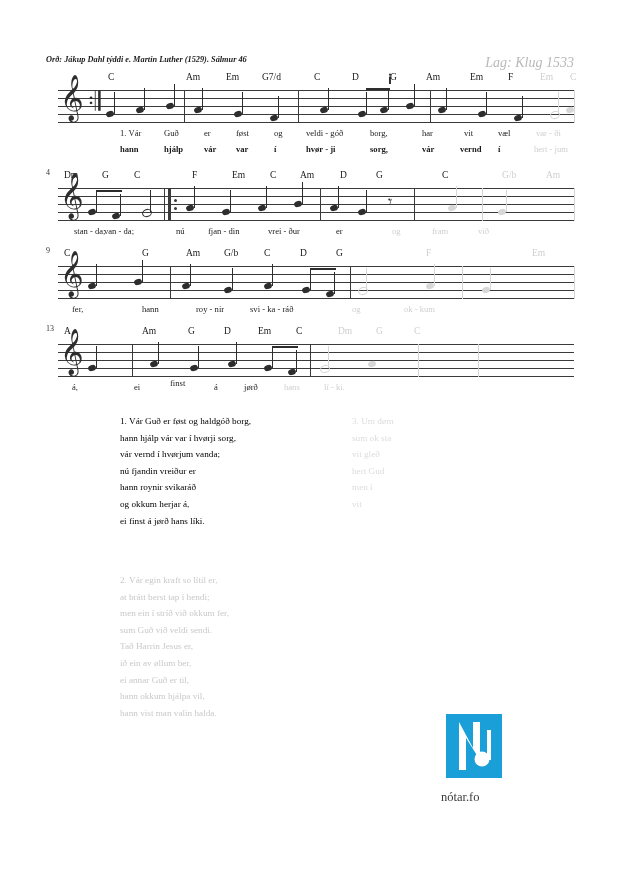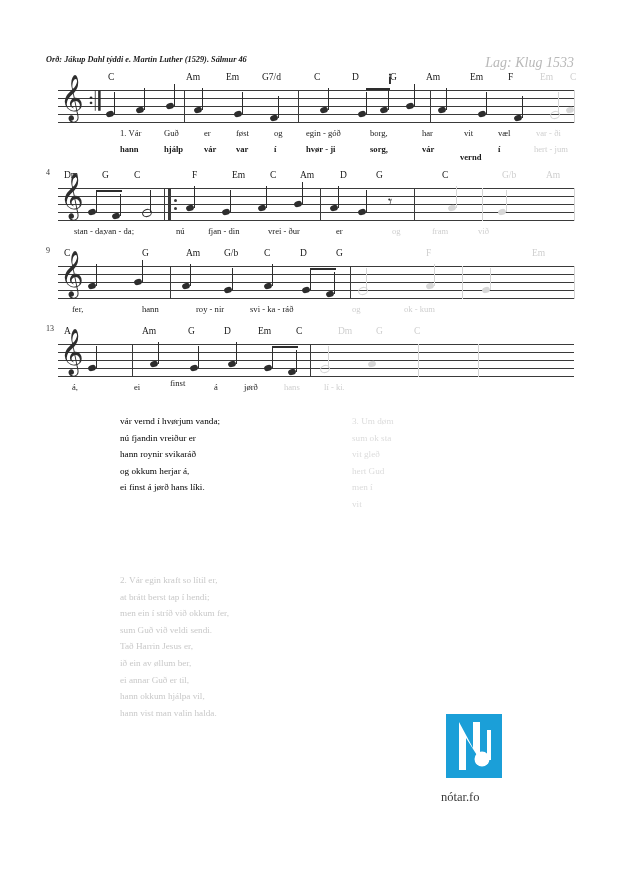--- a/index.html
+++ b/index.html
@@ -290,36 +290,36 @@
         <div class="stem f" style="left:500px; top:2px;"></div>
       <div class="note f" style="left:508px; top:17px;"></div>
       <div class="barline faded" style="left:516px;"></div>
     </div>
 
     <div class="lyric" style="left:74px;  top:56px;">1. Vár</div>
     <div class="lyric" style="left:118px; top:56px;">Guð</div>
     <div class="lyric" style="left:158px; top:56px;">er</div>
     <div class="lyric" style="left:190px; top:56px;">føst</div>
     <div class="lyric" style="left:228px; top:56px;">og</div>
-    <div class="lyric" style="left:260px; top:56px;">egin - góð</div>
+    <div class="lyric" style="left:260px; top:56px;">veldi - góð</div>
     <div class="lyric" style="left:324px; top:56px;">borg,</div>
     <div class="lyric" style="left:376px; top:56px;">har</div>
     <div class="lyric" style="left:418px; top:56px;">vit</div>
     <div class="lyric" style="left:452px; top:56px;">væl</div>
     <div class="lyric f" style="left:490px; top:56px;">var - ði</div>
 
     <div class="lyric b" style="left:74px;  top:72px;">hann</div>
     <div class="lyric b" style="left:118px; top:72px;">hjálp</div>
     <div class="lyric b" style="left:158px; top:72px;">vár</div>
     <div class="lyric b" style="left:190px; top:72px;">var</div>
     <div class="lyric b" style="left:228px; top:72px;">í</div>
     <div class="lyric b" style="left:260px; top:72px;">hvør - ji</div>
     <div class="lyric b" style="left:324px; top:72px;">sorg,</div>
     <div class="lyric b" style="left:376px; top:72px;">vár</div>
-    <div class="lyric b" style="left:414px; top:72px;margin-top:8px;">vernd</div>
+    <div class="lyric b" style="left:414px; top:72px;">vernd</div>
     <div class="lyric b" style="left:452px; top:72px;">í</div>
     <div class="lyric f" style="left:488px; top:72px;">hert - jum</div>
   </div>
 
   <div class="system" style="top:170px;">
     <div class="sys-num">4</div>
 
     <div class="chord" style="left:18px;  top:0px;">Dm</div>
     <div class="chord" style="left:56px;  top:0px;">G</div>
     <div class="chord" style="left:88px;  top:0px;">C</div>
@@ -495,20 +495,22 @@
     <div class="lyric" style="left:124px; top:52px;">finst</div>
     <div class="lyric" style="left:168px; top:56px;">á</div>
     <div class="lyric" style="left:198px; top:56px;">jørð</div>
     <div class="lyric f" style="left:238px; top:56px;">hans</div>
     <div class="lyric f" style="left:278px; top:56px;">lí - ki.</div>
   </div>
 
   <div class="verses">
 
     <div class="verse-col c1">
+      <div class="verse-line">1. Vár Guð er føst og haldgóð borg,</div>
+      <div class="verse-line">hann hjálp vár var í hvørji sorg,</div>
       <div class="verse-line">vár vernd í hvørjum vanda;</div>
       <div class="verse-line">nú fjandin vreiður er</div>
       <div class="verse-line">hann roynir svikaráð</div>
       <div class="verse-line">og okkum herjar á,</div>
       <div class="verse-line">ei finst á jørð hans líki.</div>
     </div>
 
     <div class="verse-col c2">
       <div class="verse-line">2. Vár egin kraft so lítil er,</div>
       <div class="verse-line">at brátt berst tap í hendi;</div>

